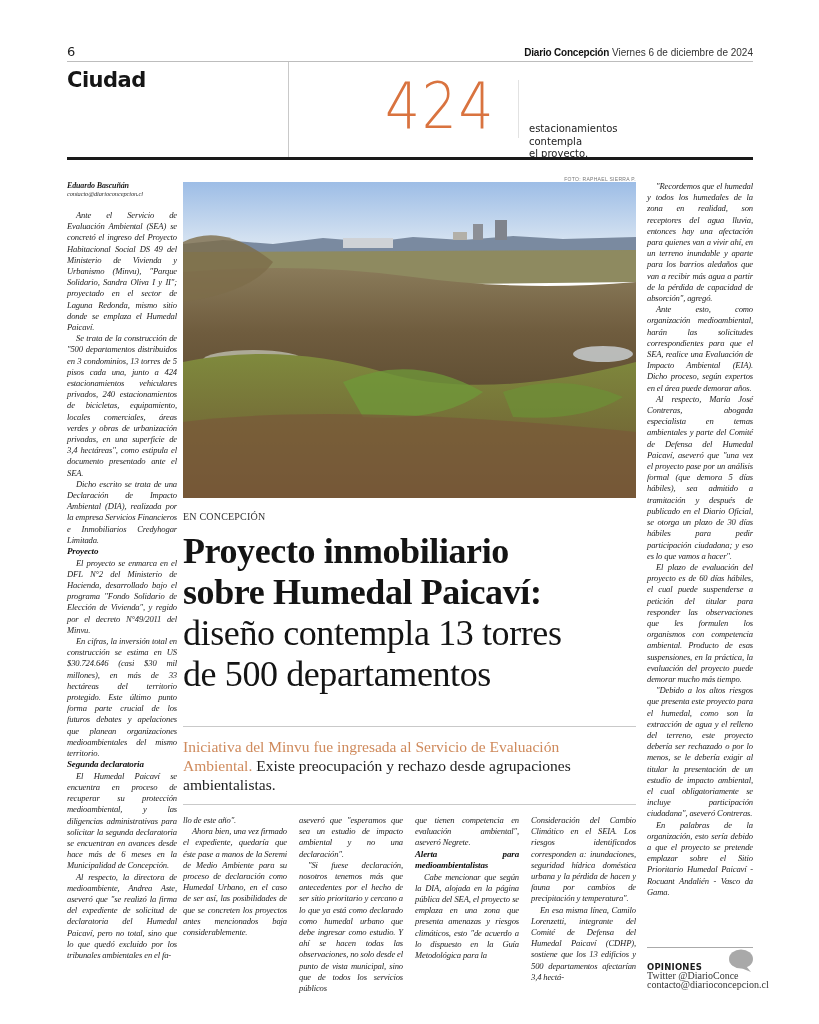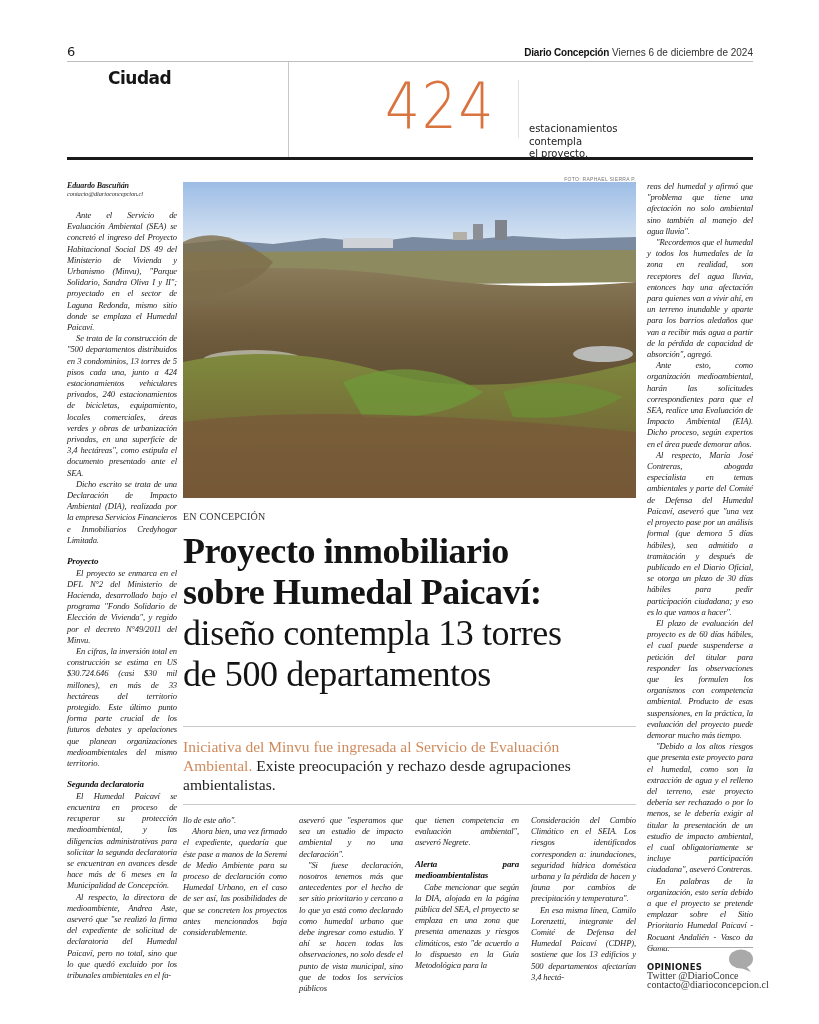--- a/index.html
+++ b/index.html
@@ -5,29 +5,29 @@
   * { box-sizing: border-box; margin: 0; padding: 0; }
   html, body { width: 819px; height: 1024px; background: #ffffff; overflow: hidden; }
   body { position: relative; font-family: "Liberation Serif", serif; color: #1a1a1a; }
 
   .page-number { position: absolute; left: 67px; top: 44px; font-family: "DejaVu Sans", sans-serif; font-size: 13px; color: #222; }
   .masthead { position: absolute; right: 66px; top: 47px; font-family: "Liberation Sans", sans-serif; font-size: 10px; color: #333; }
   .masthead b { font-weight: bold; color: #111; letter-spacing: -0.2px; }
 
   .header-box { position: absolute; left: 67px; top: 61px; width: 686px; height: 98px; border-top: 1px solid #bdbdbd; }
   .header-bottom-rule { position: absolute; left: 67px; top: 157px; width: 686px; height: 3px; background: #1a1a1a; }
-  .section-title { position: absolute; left: 0; top: 6px; font-family: "DejaVu Sans", sans-serif; font-weight: bold; font-size: 17px; letter-spacing: -0.5px; color: #151515; margin-left: 41px; }
+  .section-title { position: absolute; left: 0; top: 6px; font-family: "DejaVu Sans", sans-serif; font-weight: bold; font-size: 21px; letter-spacing: -0.5px; color: #151515; }
   .header-vdivider { position: absolute; left: 221px; top: 0; width: 1px; height: 96px; background: #c9c9c9; }
   .stat-number { position: absolute; left: 318px; top: 12px; font-family: "DejaVu Sans", sans-serif; font-weight: 200; font-size: 64px; letter-spacing: 2px; color: #d9733f; line-height: 1; transform: scaleX(0.86); transform-origin: left top; }
   .stat-vdivider { position: absolute; left: 451px; top: 18px; width: 1px; height: 58px; background: #e2e2e2; }
   .stat-caption { position: absolute; left: 462px; top: 24px; font-family: "DejaVu Sans", sans-serif; font-size: 10px; line-height: 12.5px; color: #222; margin-top: 37px; }
 
   .col { position: absolute; font-size: 8.6px; line-height: 11.2px; text-align: justify; letter-spacing: -0.15px; color: #1d1d1d; font-style: italic; }
   .col p { text-indent: 9px; }
-  .col h4 { font-family: "Liberation Serif", serif; font-weight: bold; font-size: 9px; line-height: 11.5px; margin-top: 10px; text-indent: 0; color: #111; }
+  .col h4 { font-family: "Liberation Serif", serif; font-weight: bold; font-size: 9px; line-height: 11.5px; text-indent: 0; color: #111; }
   .col-left { left: 67px; top: 181px; width: 110px; }
   .byline-name { font-weight: bold; font-size: 8px; line-height: 9px; }
   .byline-email { font-size: 6.5px; line-height: 8px; margin-bottom: 12px; color: #333; }
 
   .photo-credit { position: absolute; left: 560px; top: 176px; width: 76px; text-align: right; font-family: "Liberation Sans", sans-serif; font-size: 5px; color: #777; letter-spacing: 0.3px; }
   .photo { position: absolute; left: 183px; top: 182px; width: 453px; height: 316px; overflow: hidden; }
   .photo svg { display: block; }
 
   .kicker { position: absolute; left: 183px; top: 511px; font-size: 10px; letter-spacing: 0.2px; color: #333; }
   .headline { position: absolute; left: 183px; top: 531px; width: 460px; font-size: 36px; line-height: 41px; color: #141414; letter-spacing: -0.4px; }
@@ -148,21 +148,20 @@
   <p style="text-indent:0">que tienen competencia en evaluación ambiental", aseveró Negrete.</p>
   <h4>Alerta para medioambientalistas</h4>
   <p>Cabe mencionar que según la DIA, alojada en la página pública del SEA, el proyecto se emplaza en una zona que presenta amenazas y riesgos climáticos, esto "de acuerdo a lo dispuesto en la Guía Metodológica para la</p>
 </div>
 <div class="col col-b4">
   <p style="text-indent:0">Consideración del Cambio Climático en el SEIA. Los riesgos identificados corresponden a: inundaciones, seguridad hídrica doméstica urbana y la pérdida de hacen y fauna por cambios de precipitación y temperatura".</p>
   <p>En esa misma línea, Camilo Lorenzetti, integrante del Comité de Defensa del Humedal Paicaví (CDHP), sostiene que los 13 edificios y 500 departamentos afectarían 3,4 hectá-</p>
 </div>
 
 <div class="col col-right">
-  <p style="text-indent:0">reas del humedal y afirmó que "problema que tiene una afectación no solo ambiental sino también al manejo del agua lluvia".</p>
   <p>"Recordemos que el humedal y todos los humedales de la zona en realidad, son receptores del agua lluvia, entonces hay una afectación para quienes van a vivir ahí, en un terreno inundable y aparte para los barrios aledaños que van a recibir más agua a partir de la pérdida de capacidad de absorción", agregó.</p>
   <p>Ante esto, como organización medioambiental, harán las solicitudes correspondientes para que el SEA, realice una Evaluación de Impacto Ambiental (EIA). Dicho proceso, según expertos en el área puede demorar años.</p>
   <p>Al respecto, María José Contreras, abogada especialista en temas ambientales y parte del Comité de Defensa del Humedal Paicaví, aseveró que "una vez el proyecto pase por un análisis formal (que demora 5 días hábiles), sea admitido a tramitación y después de publicado en el Diario Oficial, se otorga un plazo de 30 días hábiles para pedir participación ciudadana; y eso es lo que vamos a hacer".</p>
   <p>El plazo de evaluación del proyecto es de 60 días hábiles, el cual puede suspenderse a petición del titular para responder las observaciones que les formulen los organismos con competencia ambiental. Producto de esas suspensiones, en la práctica, la evaluación del proyecto puede demorar mucho más tiempo.</p>
   <p>"Debido a los altos riesgos que presenta este proyecto para el humedal, como son la extracción de agua y el relleno del terreno, este proyecto debería ser rechazado o por lo menos, se le debería exigir al titular la presentación de un estudio de impacto ambiental, el cual obligatoriamente se incluye participación ciudadana", aseveró Contreras.</p>
   <p>En palabras de la organización, esto sería debido a que el proyecto se pretende emplazar sobre el Sitio Prioritario Humedal Paicaví - Rocuant Andalién - Vasco da Gama.</p>
 </div>
 
 <div class="opinions">
   <div class="opinions-title">OPINIONES</div>

